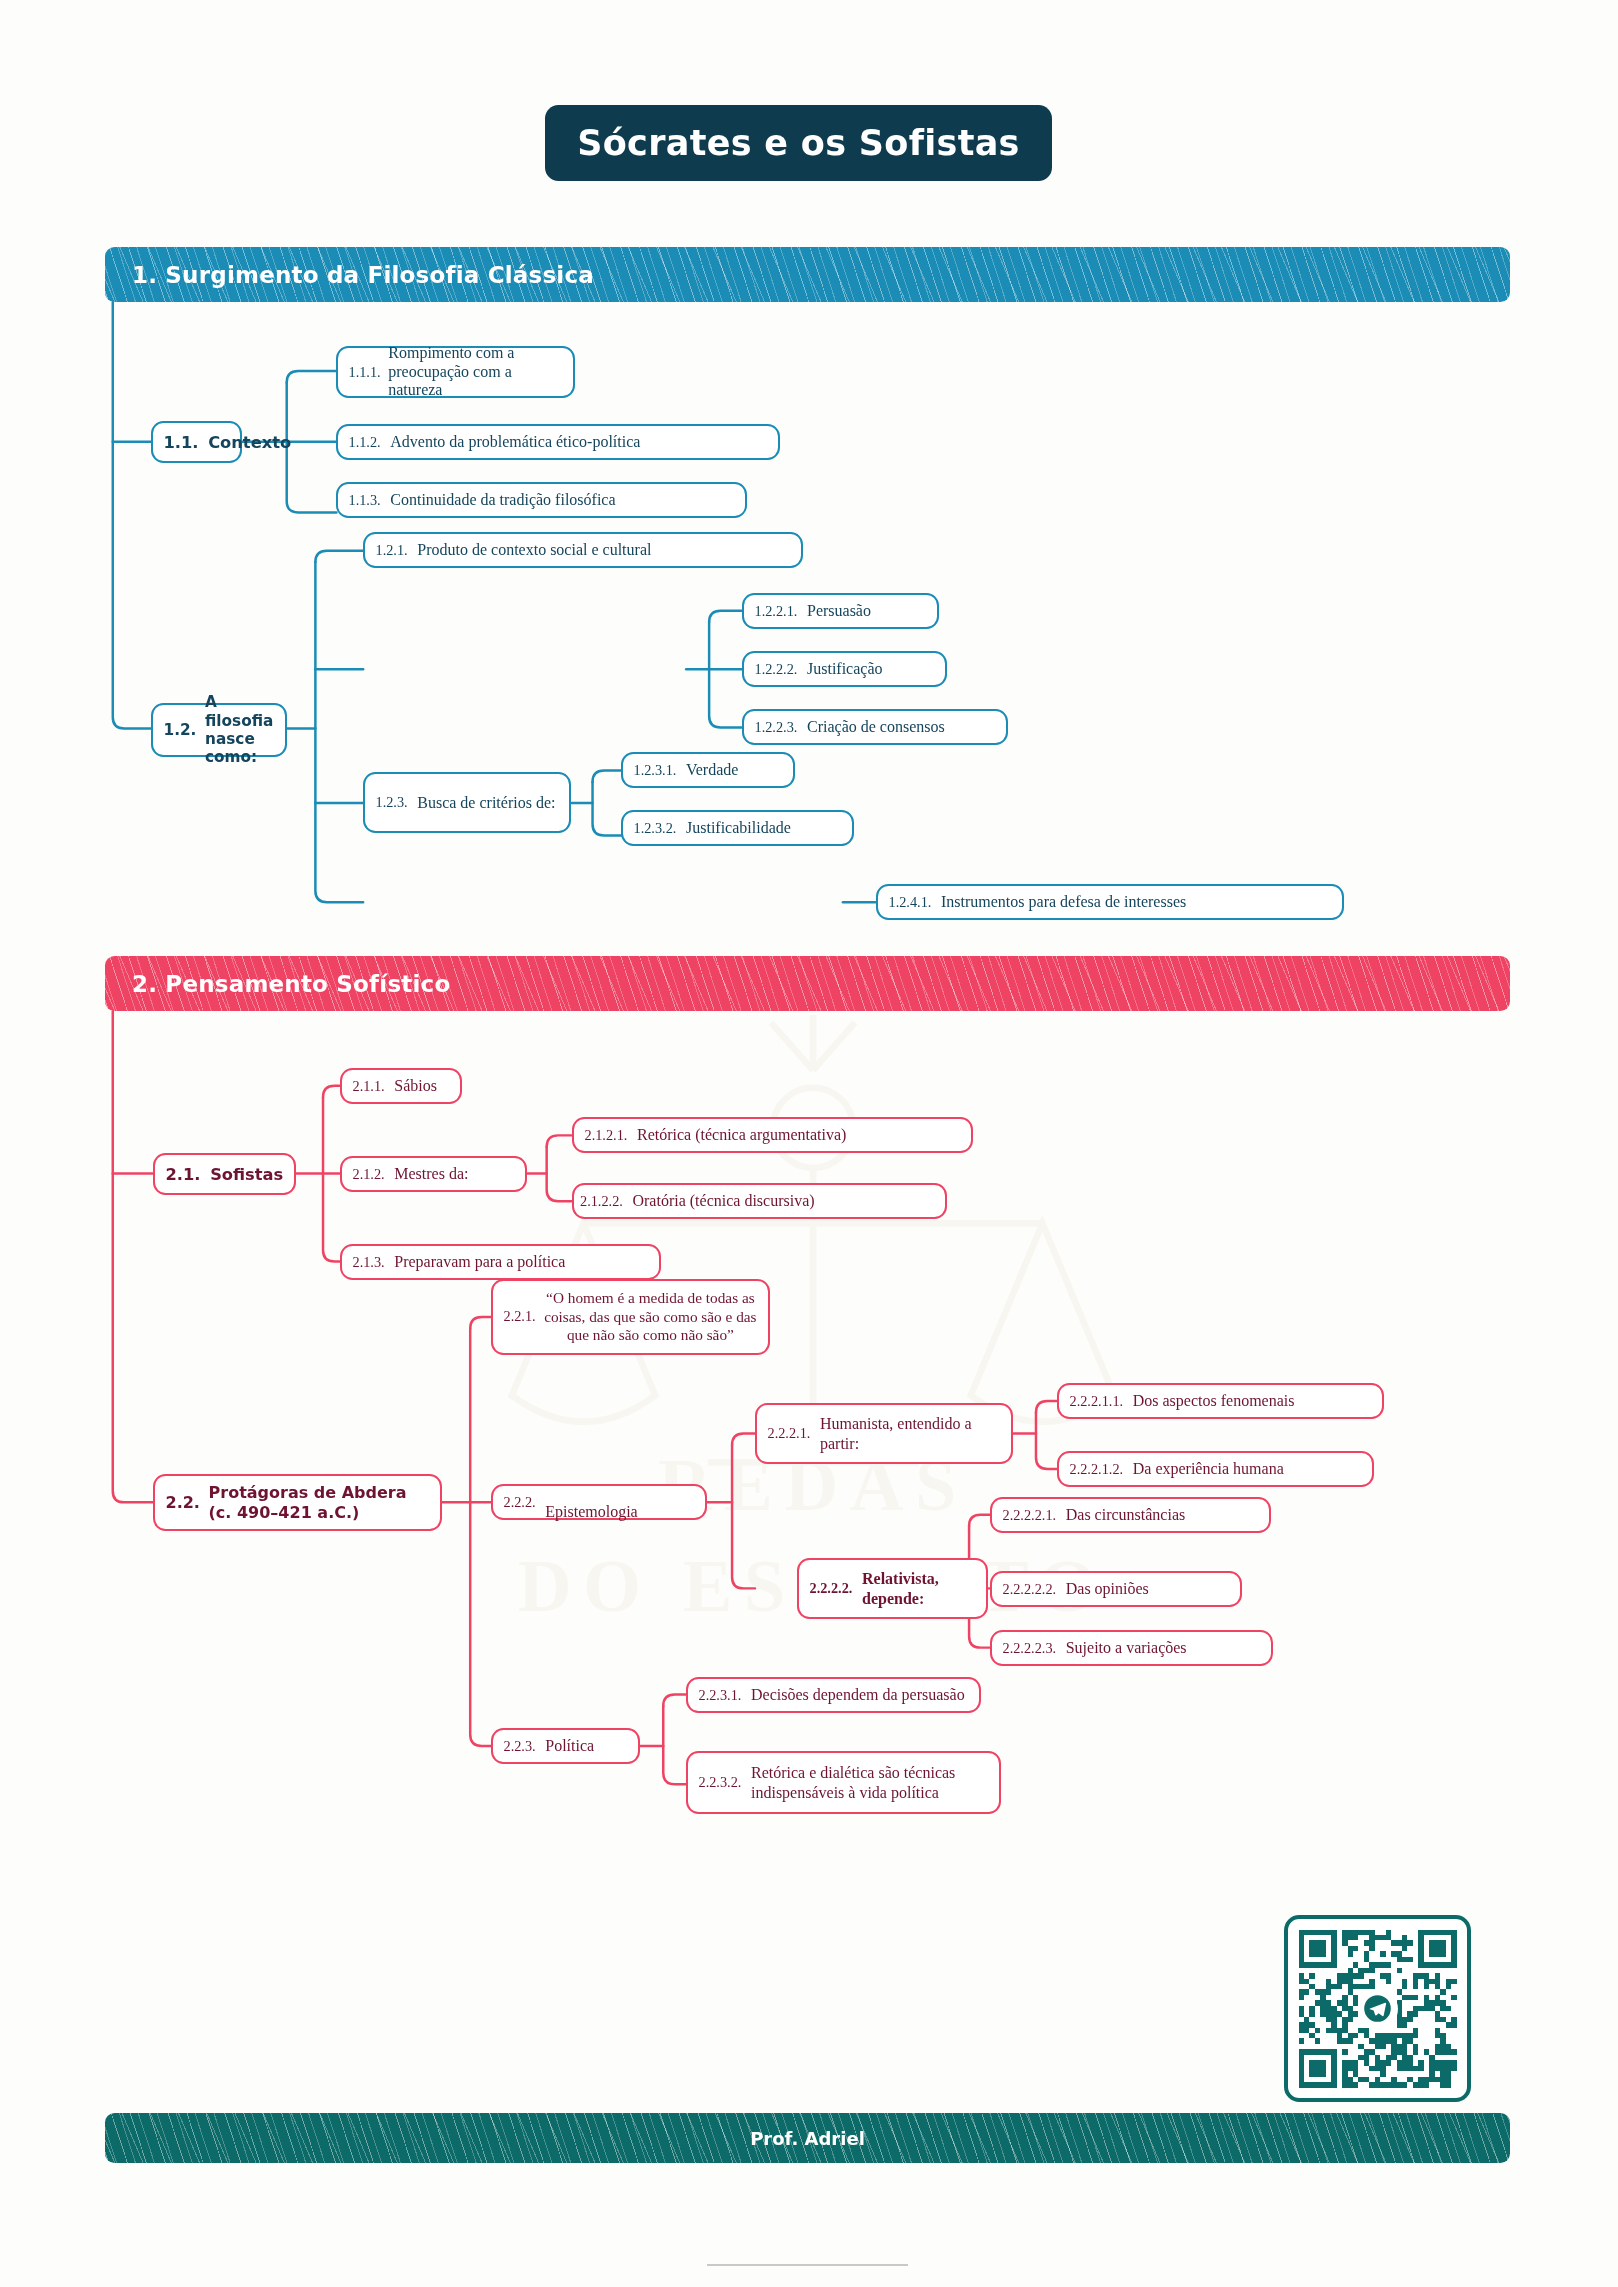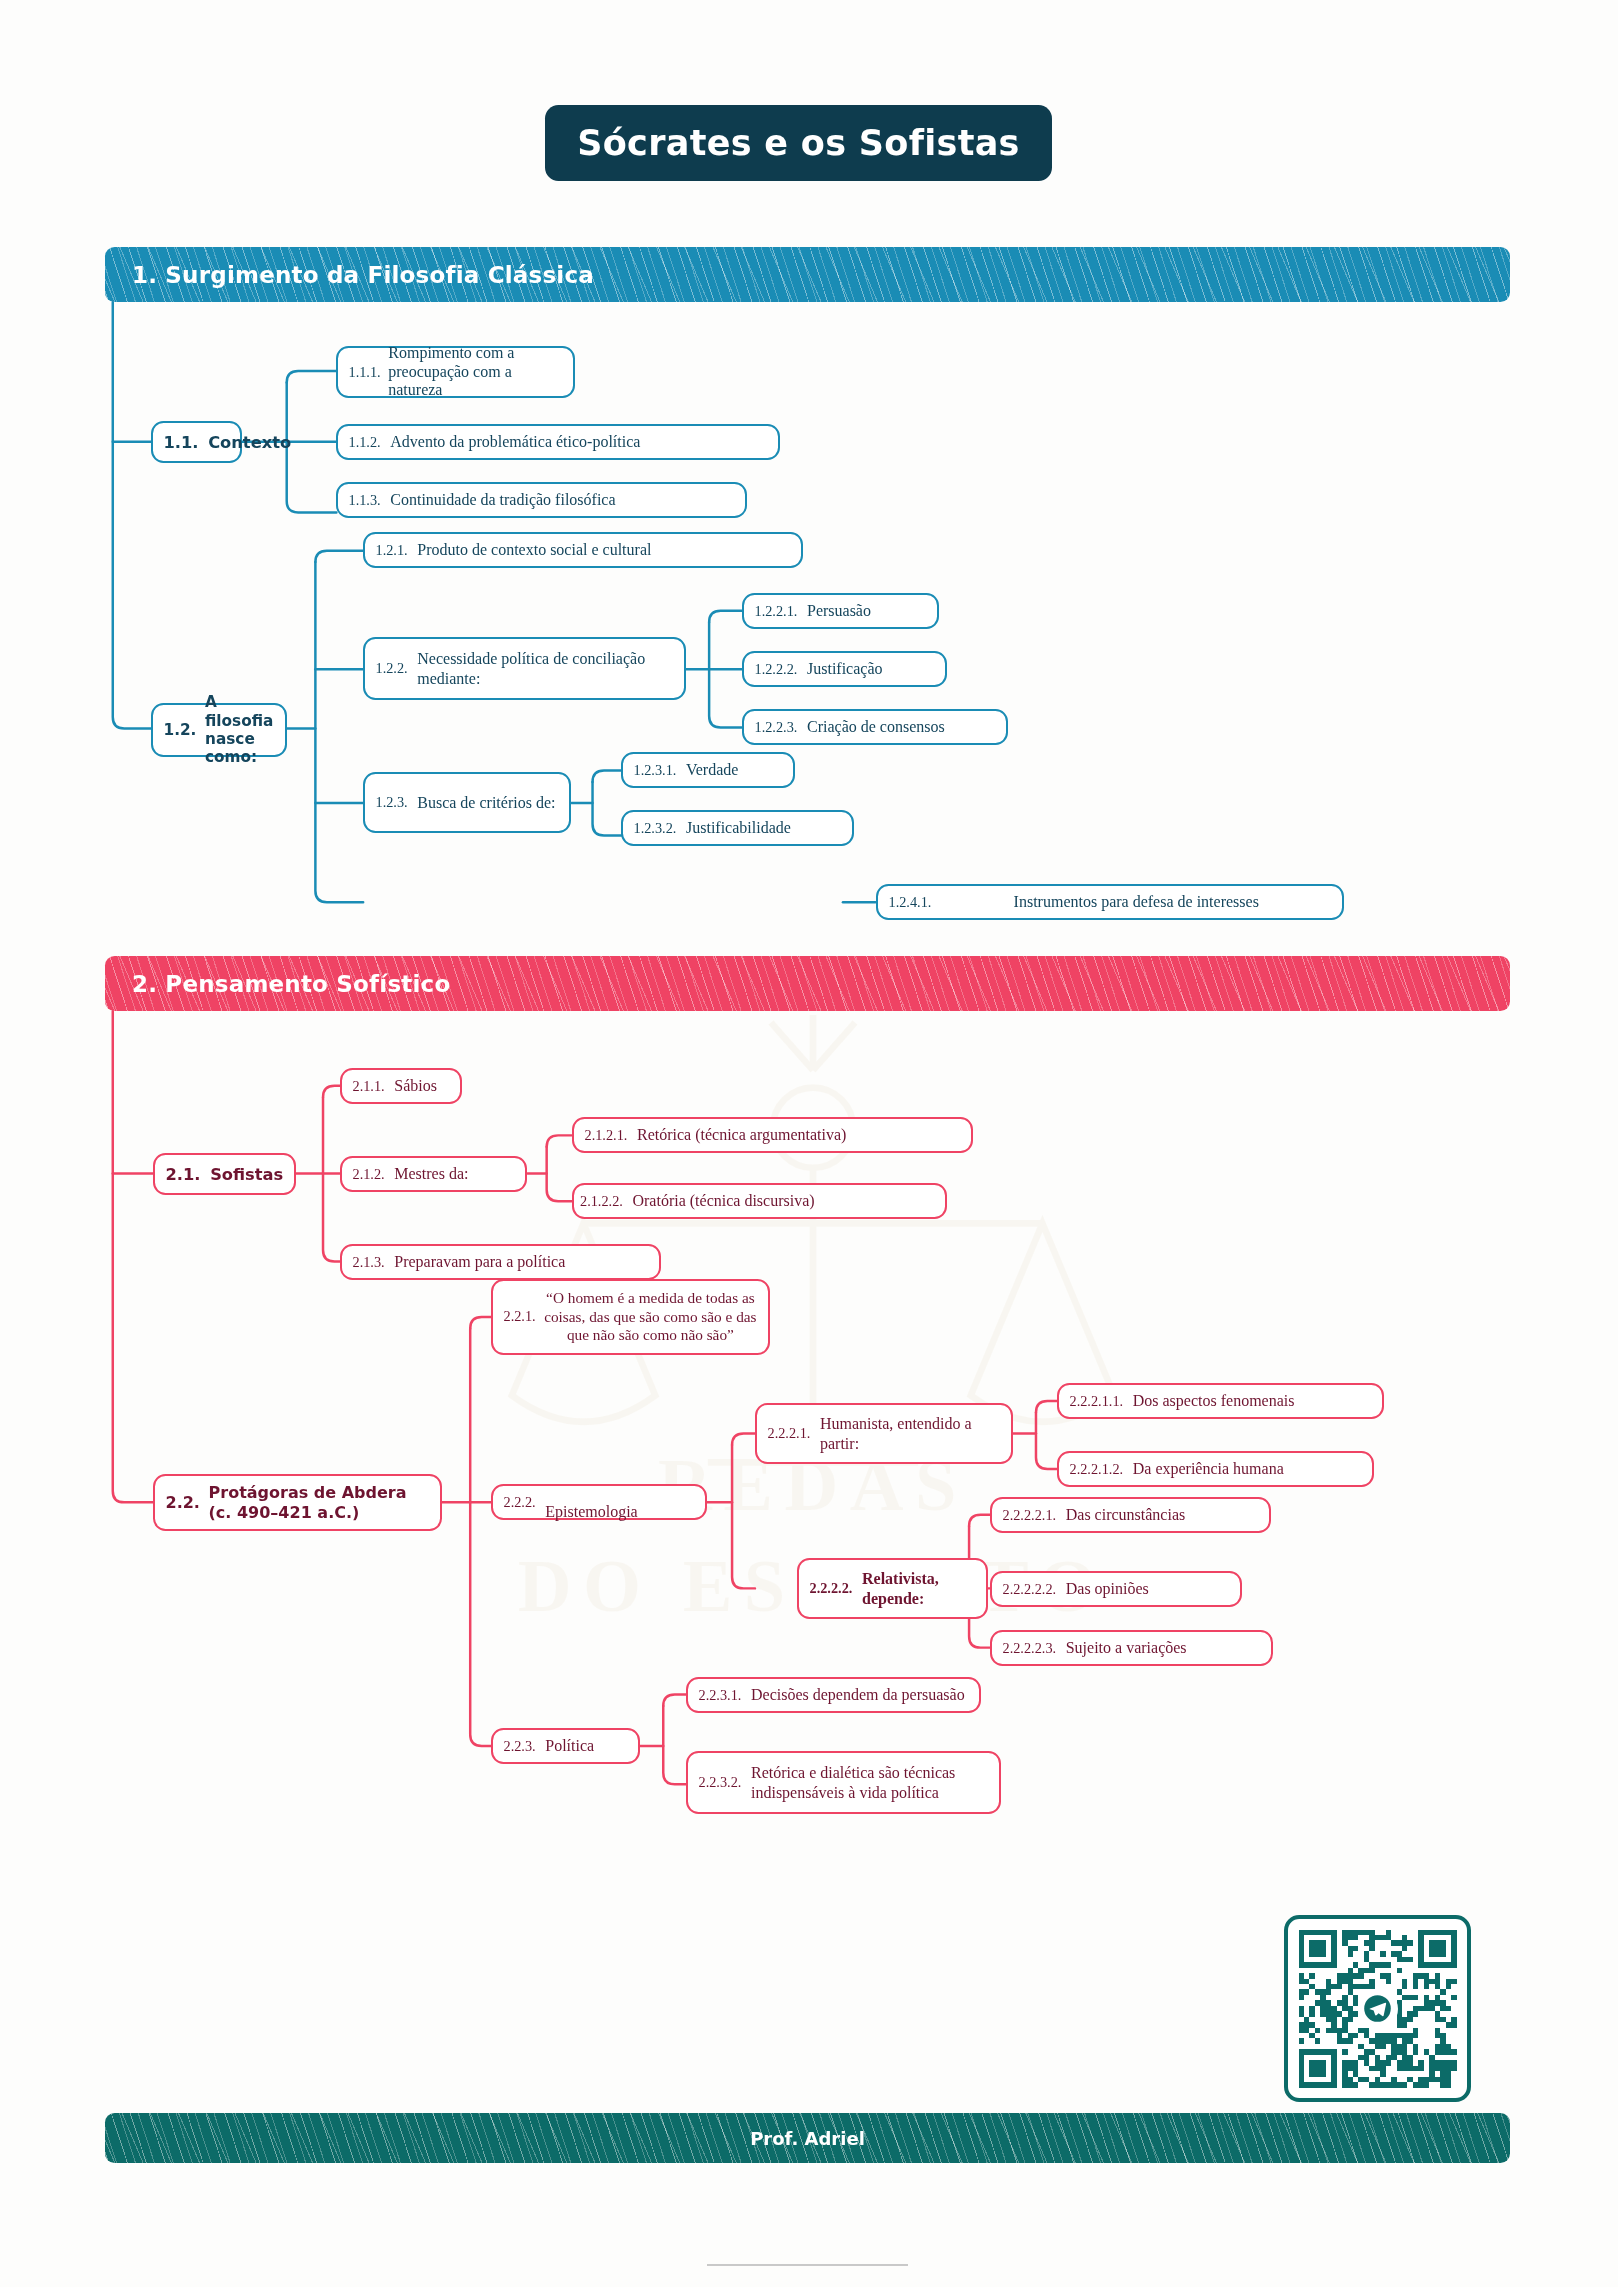--- a/index.html
+++ b/index.html
@@ -214,24 +214,20 @@
   <div class="node n-blue bold" style="left:151px;top:703px;width:136px;height:54px;font-size:15.3px;line-height:1.2;">
     <span class="num">1.2.</span>
     <span class="txt" style="margin-left:8.6px;">A filosofia nasce como:</span>
   </div>
 
   <div class="node n-blue" style="left:363px;top:532px;width:440px;height:36px;font-size:16px;">
     <span class="num" style="font-size:14.3px;">1.2.1.</span>
     <span class="txt" style="margin-left:9.6px;">Produto de contexto social e cultural</span>
   </div>
 
-  <div class="node n-blue" style="left:363px;top:637px;width:323px;height:63px;font-size:16px;line-height:1.2;">
-    <span class="num" style="font-size:14.3px;">1.2.2.</span>
-    <span class="txt" style="margin-left:9.6px;">Necessidade política de conciliação mediante:</span>
-  </div>
 
   <div class="node n-blue" style="left:742px;top:593px;width:197px;height:36px;font-size:16px;">
     <span class="num" style="font-size:14.3px;">1.2.2.1.</span>
     <span class="txt" style="margin-left:9.6px;">Persuasão</span>
   </div>
 
   <div class="node n-blue" style="left:742px;top:651px;width:205px;height:36px;font-size:16px;">
     <span class="num" style="font-size:14.3px;">1.2.2.2.</span>
     <span class="txt" style="margin-left:9.6px;">Justificação</span>
   </div>
@@ -252,21 +248,21 @@
   </div>
 
   <div class="node n-blue" style="left:621px;top:810px;width:233px;height:36px;font-size:16px;">
     <span class="num" style="font-size:14.3px;">1.2.3.2.</span>
     <span class="txt" style="margin-left:9.6px;">Justificabilidade</span>
   </div>
 
 
   <div class="node n-blue" style="left:876px;top:884px;width:468px;height:36px;font-size:16px;">
     <span class="num" style="font-size:14.3px;">1.2.4.1.</span>
-    <span class="txt" style="margin-left:9.6px;text-align:center;">Instrumentos para defesa de interesses</span>
+    <span class="txt" style="margin-left:9.6px;">Instrumentos para defesa de interesses</span>
   </div>
 
   <div class="banner" id="banner-2">
     <div class="hatch"></div>
     <div class="bl">2.  Pensamento Sofístico</div>
   </div>
 
   <div class="conn" style="left:0;top:0;width:1618px;height:2287px;">
     <svg width="1618" height="2287" viewBox="0 0 1693 2393">
       <g fill="none" stroke="#ef4364" stroke-width="2.6" stroke-linecap="round" stroke-linejoin="round">

